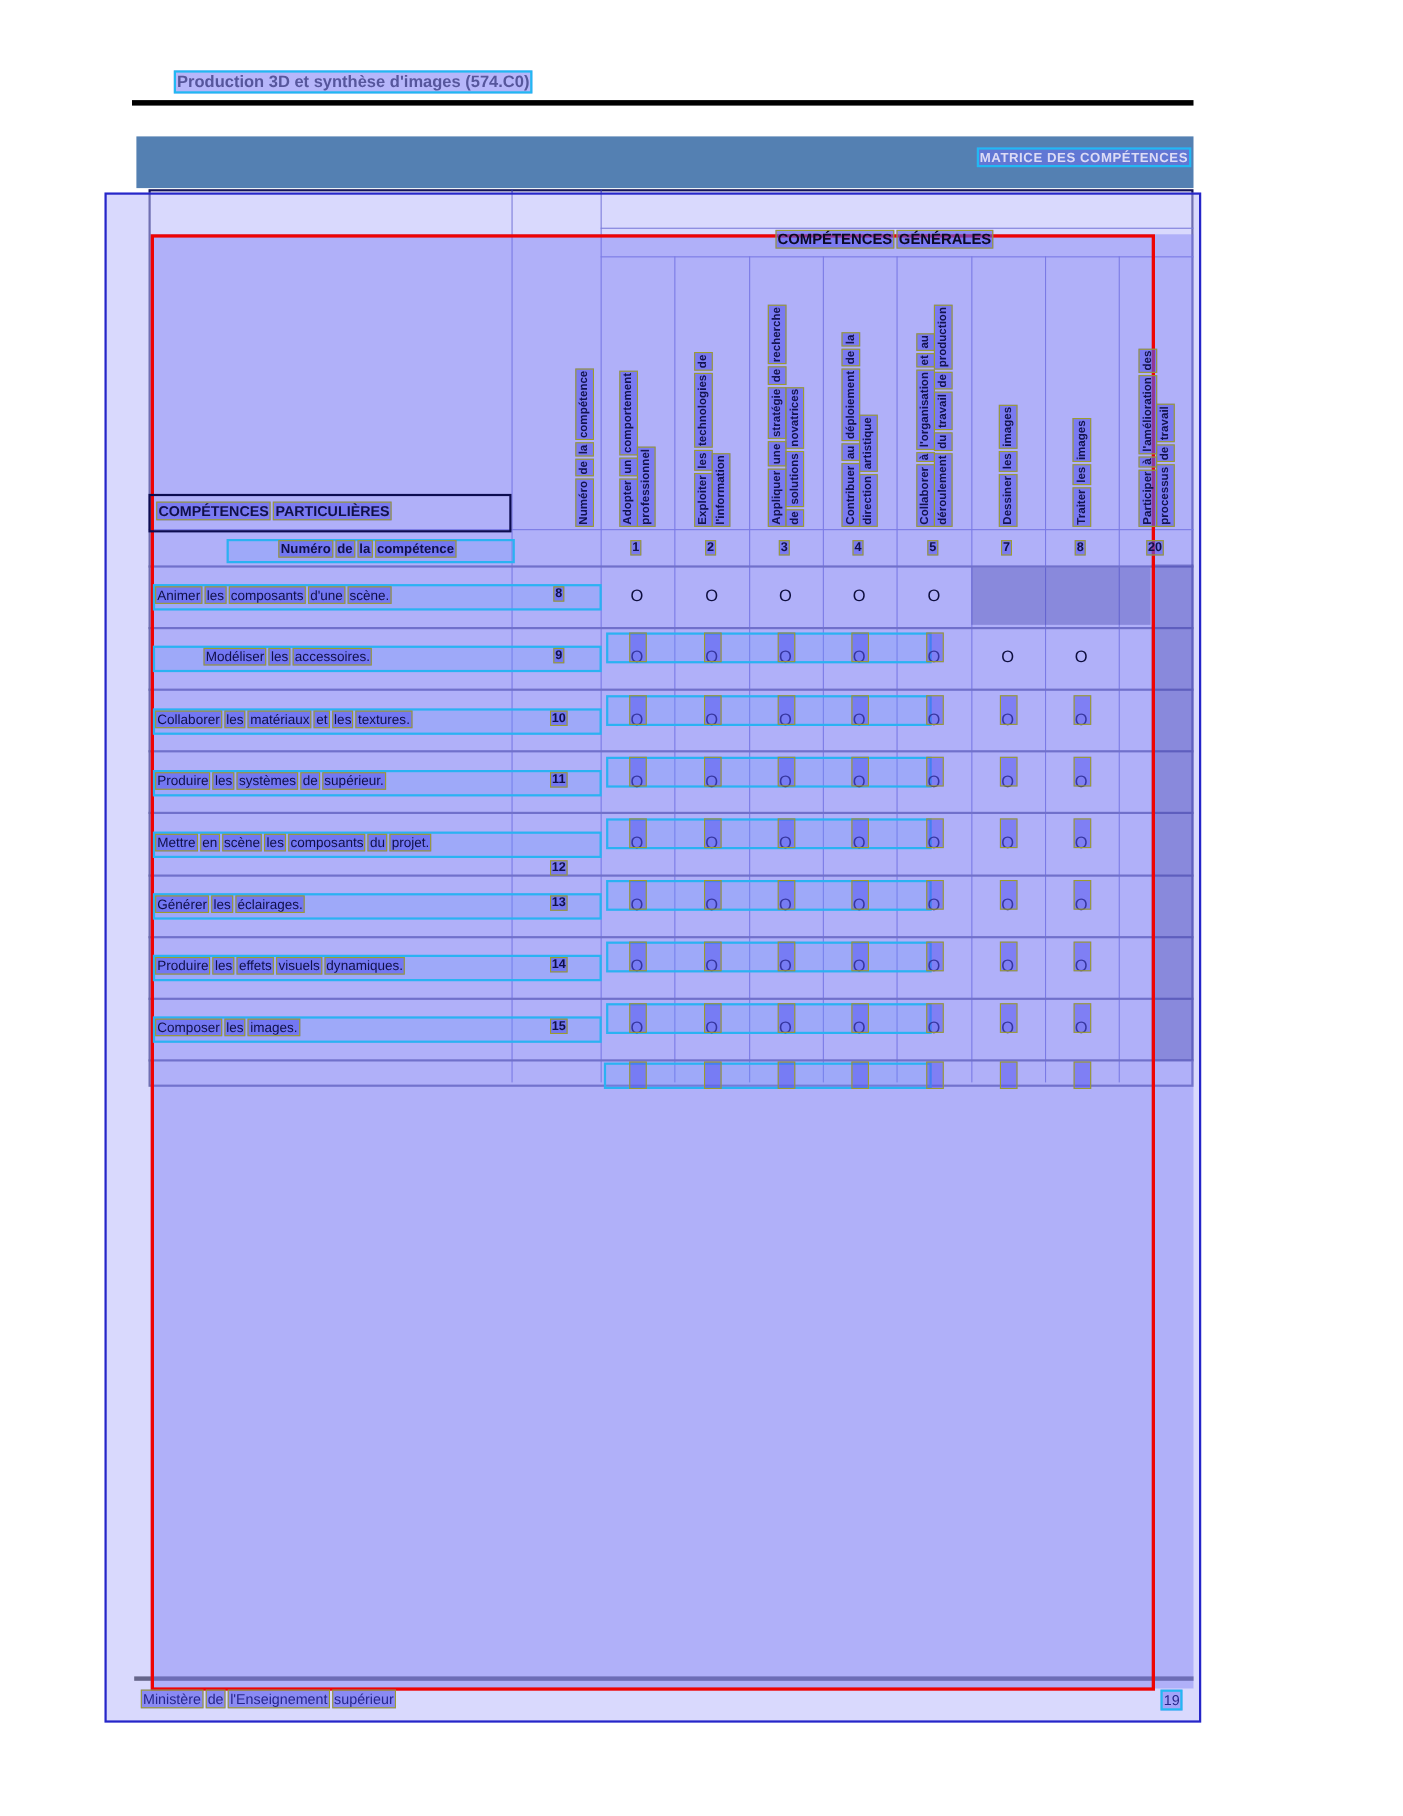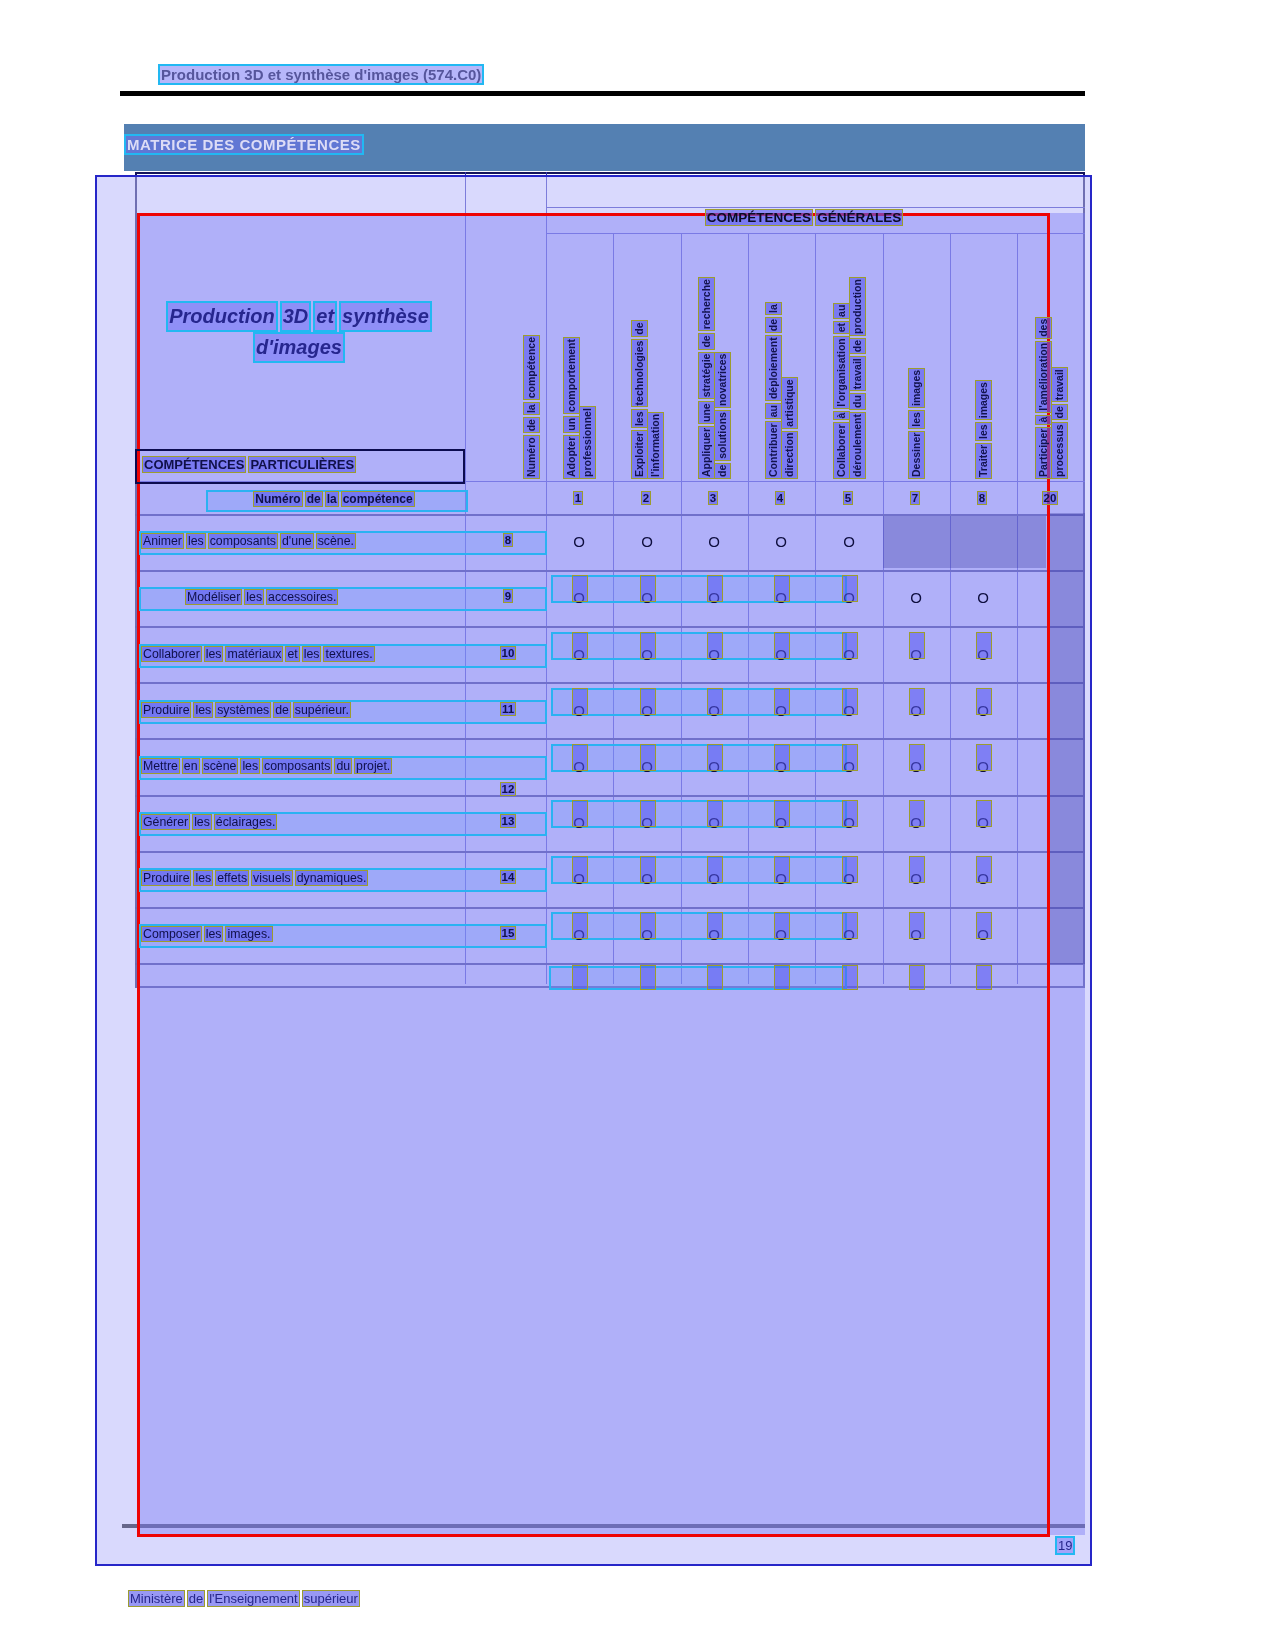--- a/index.html
+++ b/index.html
@@ -31,36 +31,36 @@
   .ov-lav{position:absolute;left:95px;top:175px;width:993px;height:1387px;
           background:rgba(186,186,252,0.55);border:2px solid #2626c8;}
   .ov-peri{position:absolute;left:137px;top:213px;width:948px;height:1322px;
            background:rgba(118,118,242,0.42);}
   .ov-red{position:absolute;left:137px;top:213px;width:907px;height:1318px;
           border:3px solid #ee0404;}
   .layer-anno{position:absolute;left:0;top:0;width:1275px;height:1651px;z-index:10;}
   .layer-base{position:absolute;left:0;top:0;width:1275px;height:1651px;z-index:1;}
   .layer-ov{position:absolute;left:0;top:0;width:1275px;height:1651px;z-index:5;}
   .banner{position:absolute;left:124px;top:124px;width:961px;height:47px;background:#5480b2;}
-  .banner-title{width:100%;text-align:left;margin-top:10px;font-size:15px;font-weight:bold;
+  .banner-title{width:100%;text-align:right;margin-top:10px;font-size:12px;font-weight:bold;
                 color:#dcdcf6;letter-spacing:0.5px;}
   .hdr-title{position:absolute;left:126px;top:64px;font-size:15px;font-weight:bold;
              color:#56569c;text-decoration:underline;padding-left:32px;}
   .gen-hdr{position:absolute;left:600px;top:209px;width:410px;text-align:center;
            font-size:13.5px;font-weight:bold;color:#0a0a24;}
   .prog-title{position:absolute;left:147px;top:301px;width:306px;text-align:center;
               font-size:20px;font-weight:bold;font-style:italic;color:#26268e;line-height:27px;}
   .part-hdr-box{position:absolute;left:135px;top:449px;width:326px;height:31px;
                 border:2px solid #0c0c50;}
   .part-hdr{position:absolute;left:142px;top:456px;font-size:13px;font-weight:bold;color:#101048;}
   .num-row-label{position:absolute;left:206px;top:491px;width:258px;text-align:center;
                  font-size:12px;font-weight:bold;color:#101048;}
   .footer-rule{position:absolute;left:122px;top:1524px;width:963px;height:4px;background:#000;}
   .top-rule{position:absolute;left:120px;top:91px;width:965px;height:5px;background:#000;}
-  .footer-text{position:absolute;left:128px;top:1590px;font-size:13px;color:#26268a;}
+  .footer-text{position:absolute;left:128px;top:1536px;font-size:13px;color:#26268a;}
   .footer-page{position:absolute;left:1055px;top:1536px;font-size:13px;color:#26268a;}
 </style>
 </head>
 <body>
 
 <div class="layer-base">
 
   <div class="top-rule"></div>
 
   <div class="banner">
@@ -102,24 +102,20 @@
   <div class="shade" style="left:1047px;top:513px;width:38px;height:451px;"></div>
   <div class="ov-red"></div>
 </div>
 
 <div class="layer-anno">
 
   <div class="hdr-title"><span class="w w-c">Production 3D et synthèse d'images (574.C0)</span></div>
 
   <div class="gen-hdr"><span><span class="w">COMPÉTENCES</span><span class="w">GÉNÉRALES</span></span></div>
 
-  <div class="prog-title">
-    <div><span><span class="w w-c">Production</span><span class="w w-c">3D</span><span class="w w-c">et</span><span class="w w-c">synthèse</span></span></div>
-    <div><span><span class="w w-c">d'images</span></span></div>
-  </div>
 
   <div class="part-hdr-box"></div>
   <div class="part-hdr"><span><span class="w">COMPÉTENCES</span><span class="w">PARTICULIÈRES</span></span></div>
 
   <div class="vtext" style="left:406px;top:346px;"><span><span class="w">Numéro</span><span class="w">de</span><span class="w">la</span><span class="w">compétence</span></span></div>
 
   <div class="band" style="left:206px;top:490px;width:258px;height:18px;"></div>
   <div class="num-row-label"><span><span class="w">Numéro</span><span class="w">de</span><span class="w">la</span><span class="w">compétence</span></span></div>
 
   <div id="built">

